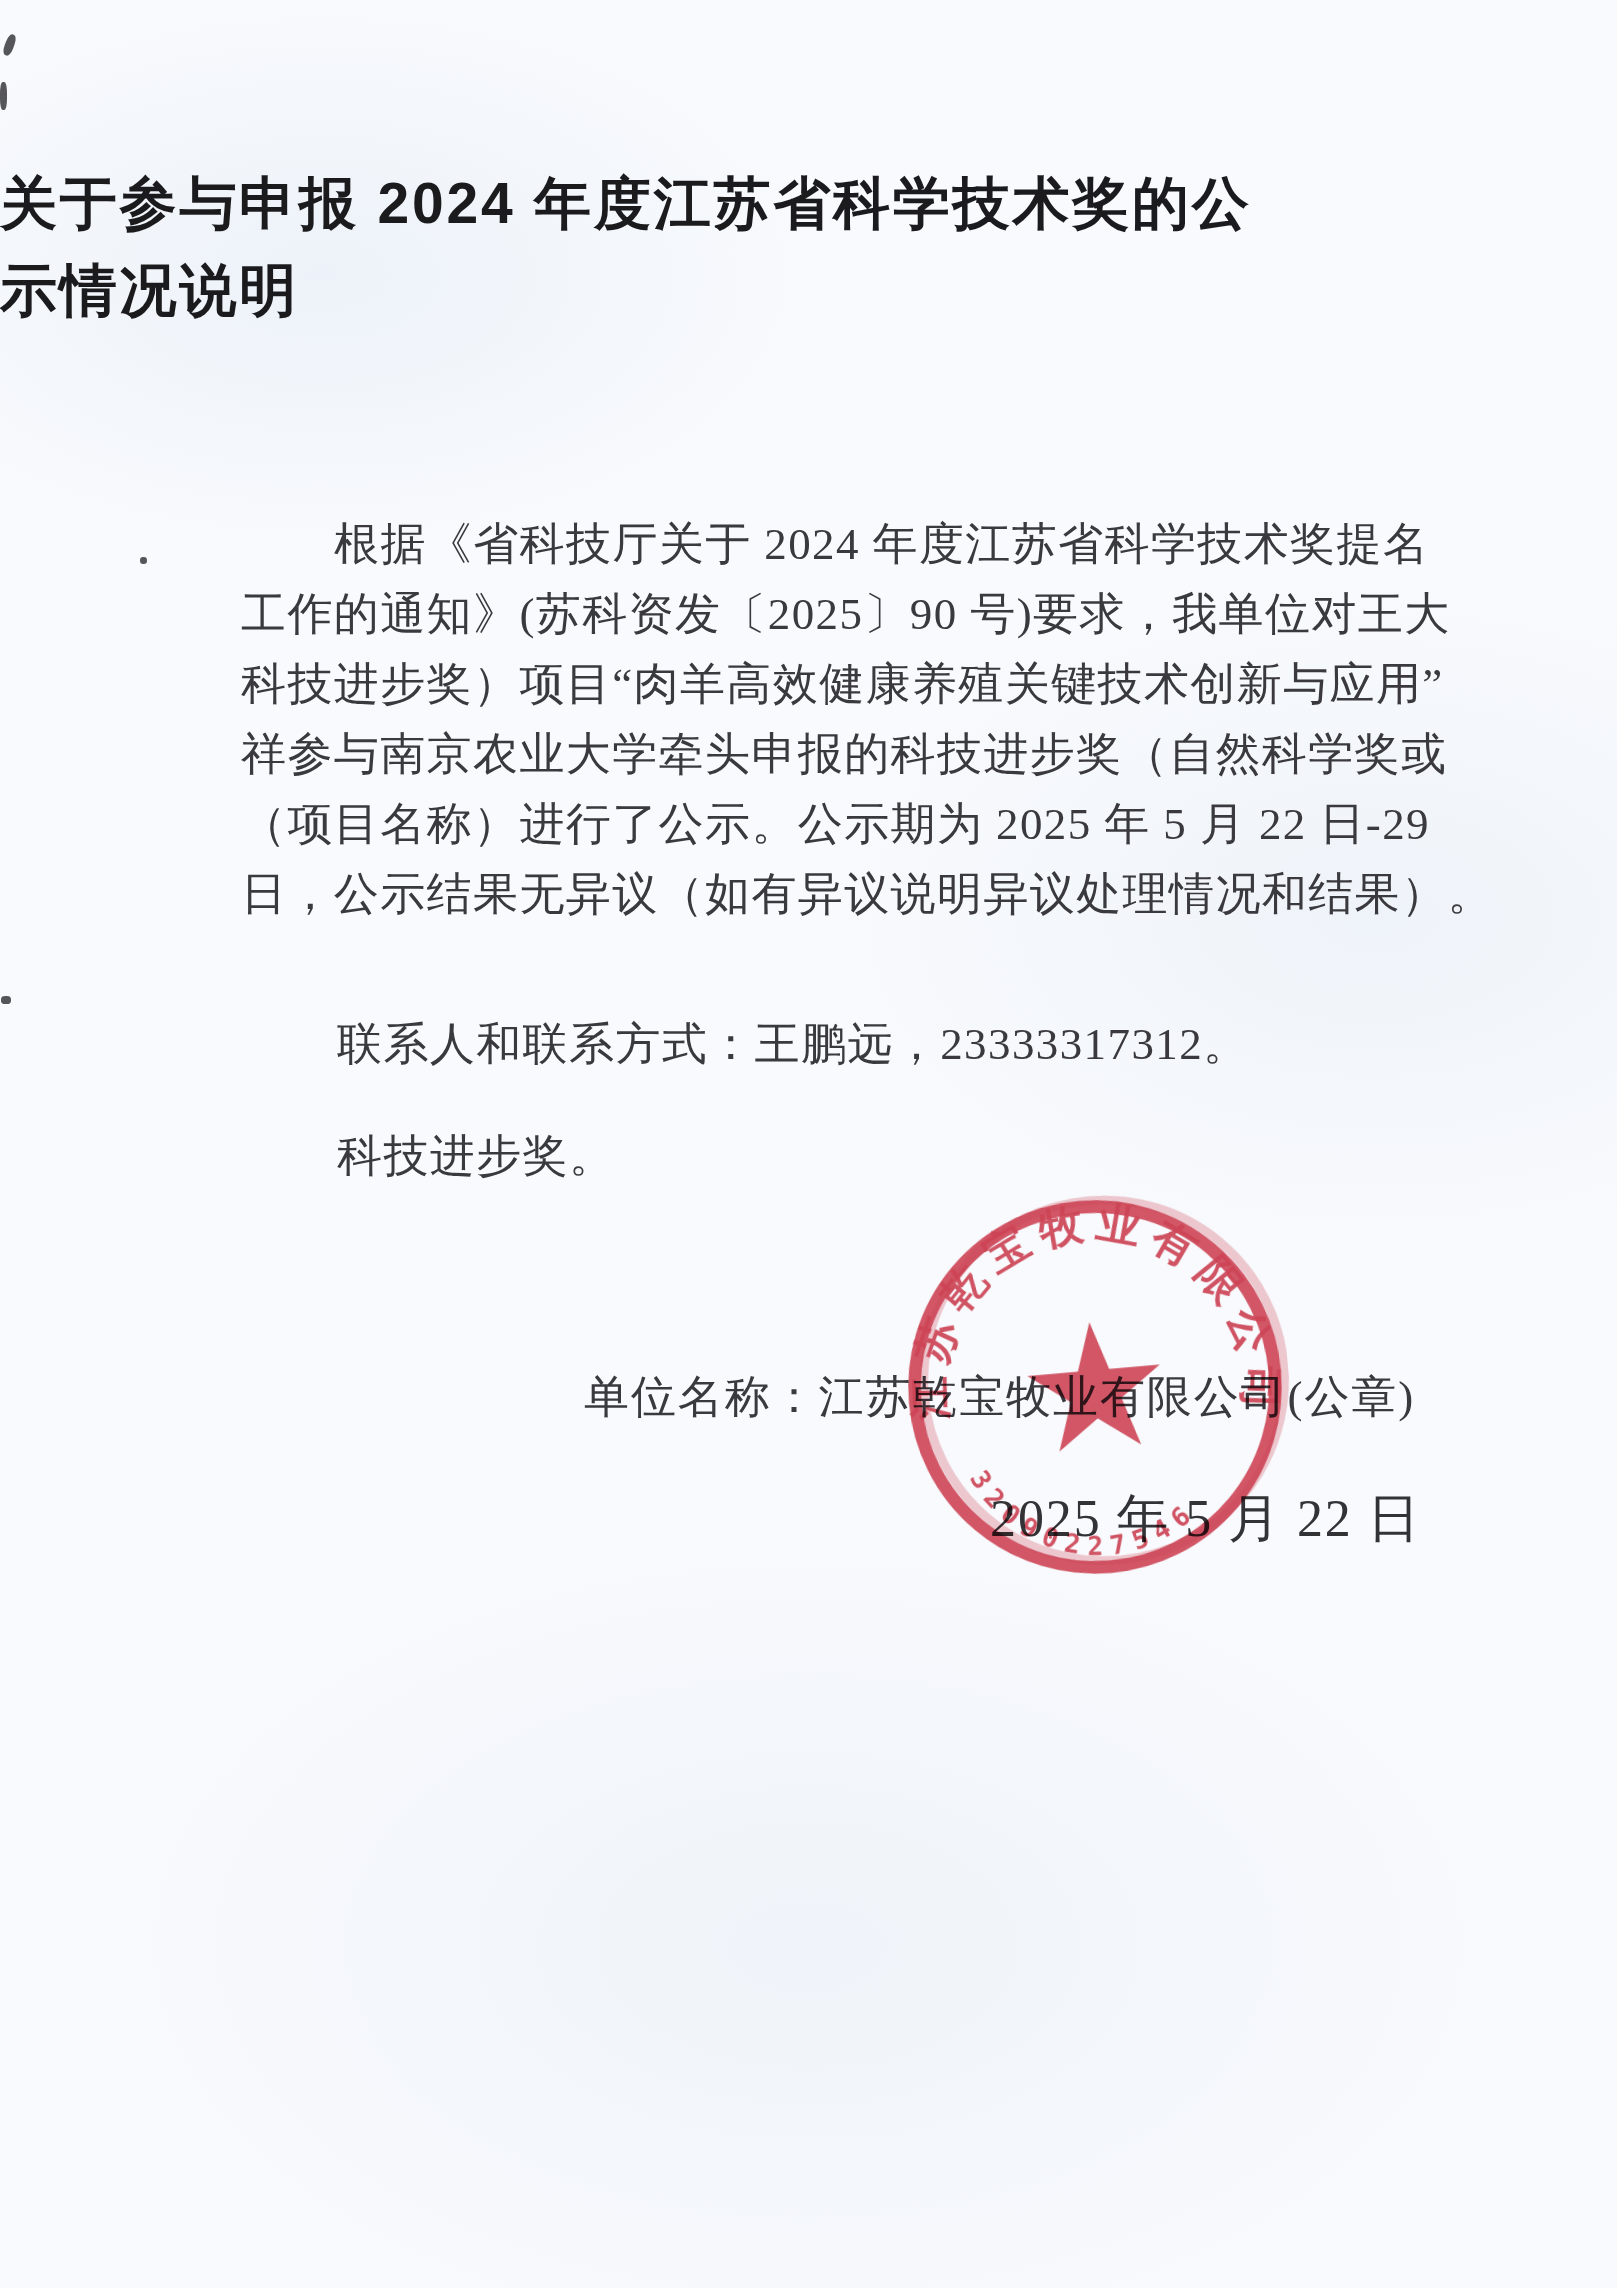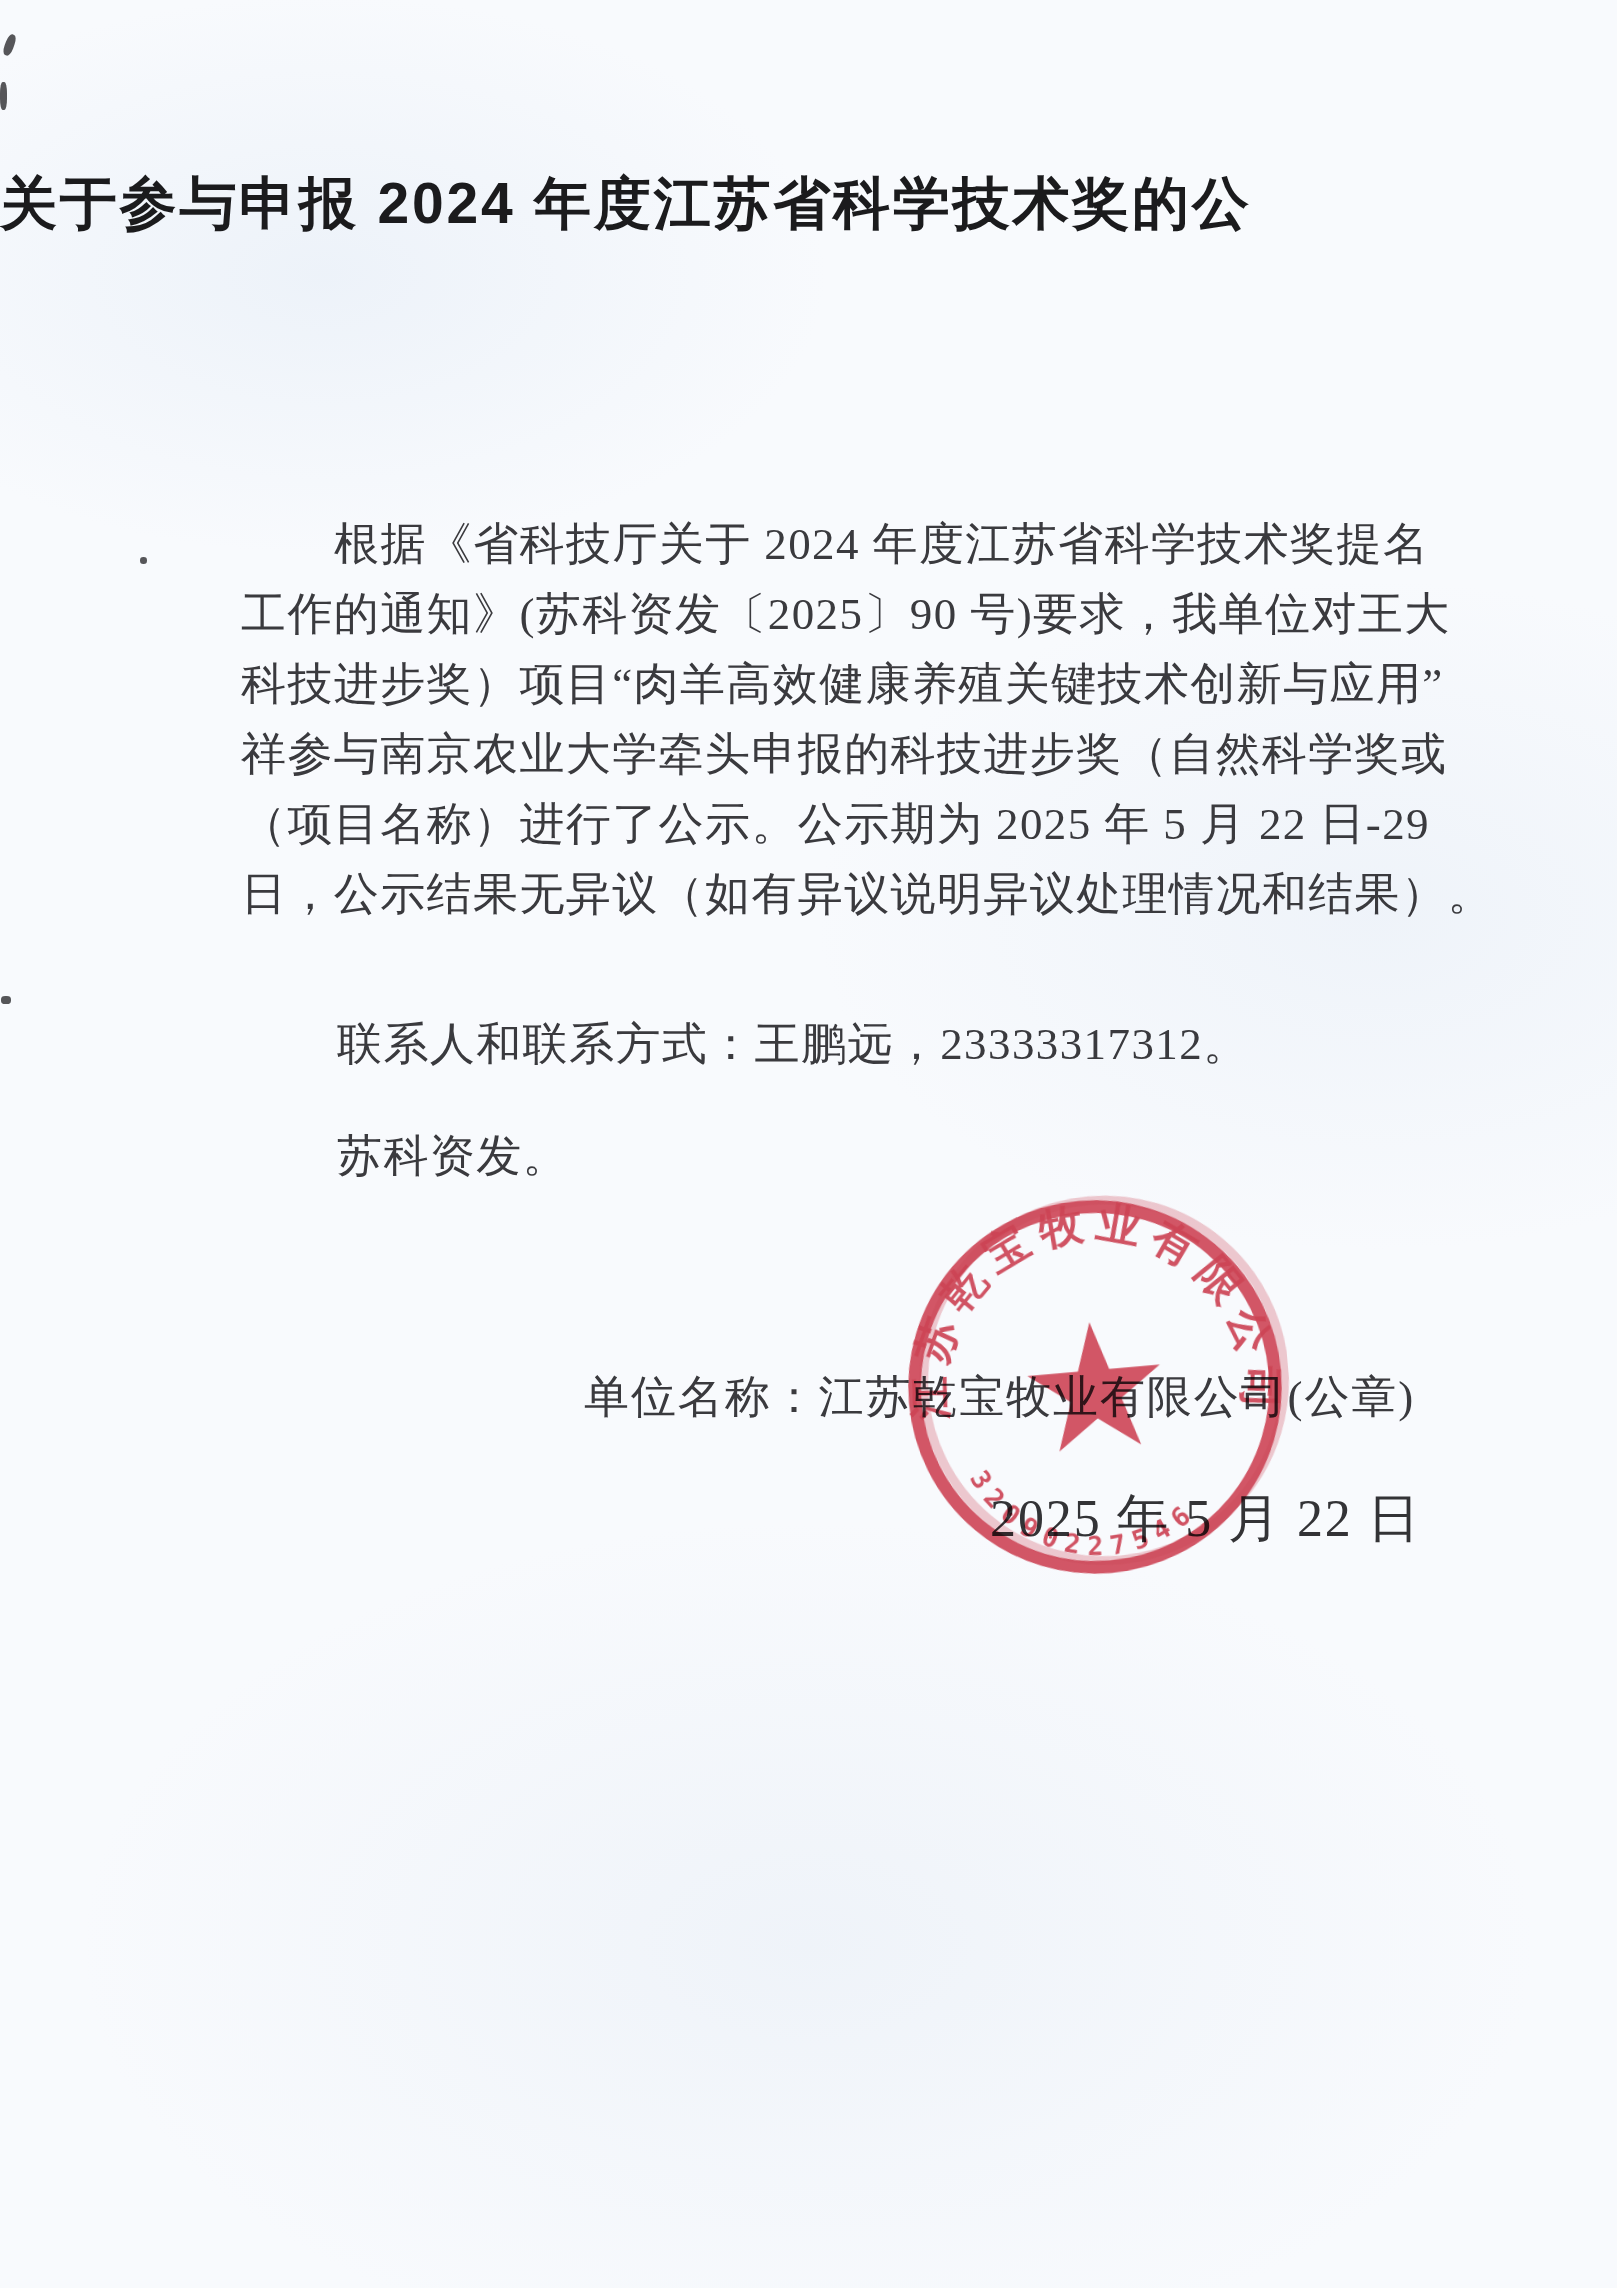--- a/index.html
+++ b/index.html
@@ -62,34 +62,35 @@
   .speck.s3{left:140px;top:557px;width:6.5px;height:6.5px;border-radius:50%;}
   .speck.s4{left:0.9px;top:996px;width:10.3px;height:8.4px;}
 </style>
 </head>
 <body>
 
 <div class="page">
 
   <div class="title">
     <div>关于参与申报 2024 年度江苏省科学技术奖的公</div>
+    <div>示情况说明</div>
   </div>
 
   <div class="body-block">
     <div class="body-line indent">根据《省科技厅关于 2024 年度江苏省科学技术奖提名</div>
     <div class="body-line">工作的通知》(苏科资发〔2025〕90 号)要求，我单位对王大</div>
     <div class="body-line">科技进步奖）项目“肉羊高效健康养殖关键技术创新与应用”</div>
     <div class="body-line">祥参与南京农业大学牵头申报的科技进步奖（自然科学奖或</div>
     <div class="body-line">（项目名称）进行了公示。公示期为 2025 年 5 月 22 日-29</div>
     <div class="body-line">日，公示结果无异议（如有异议说明异议处理情况和结果）。</div>
   </div>
 
   <div class="contact-line">联系人和联系方式：王鹏远，23333317312。</div>
 
-  <div class="closing-line">苏科资发。</div>
+  <div class="closing-line">科技进步奖。</div>
 
   <div class="signature-line">单位名称：江苏乾宝牧业有限公司(公章)</div>
 
   <div class="date-line">2025 年 5 月 22 日</div>
 
   <div class="seal">
     <svg viewBox="0 0 400 400" xmlns="http://www.w3.org/2000/svg">
       <defs>
         <path id="arcTop" d="M 48 232 A 155 155 0 1 1 352 232" fill="none"></path>
         <path id="arcBottom" d="M 55 255 A 148 148 0 0 0 345 255" fill="none"></path>

